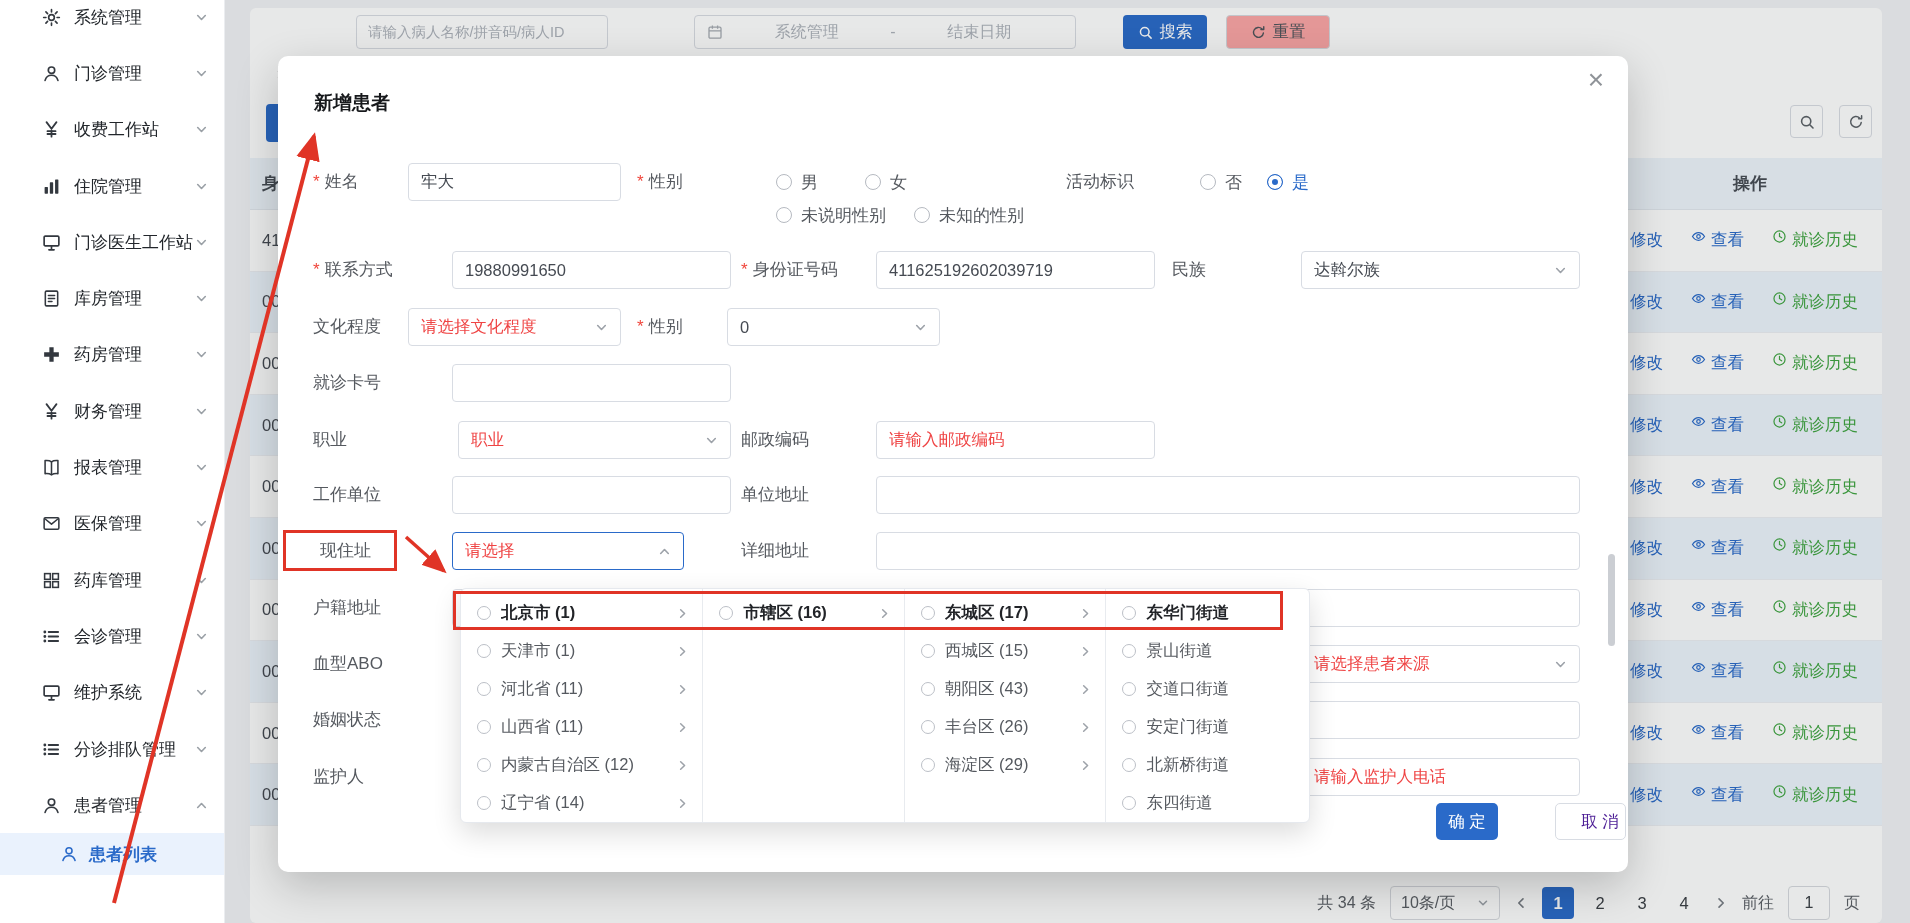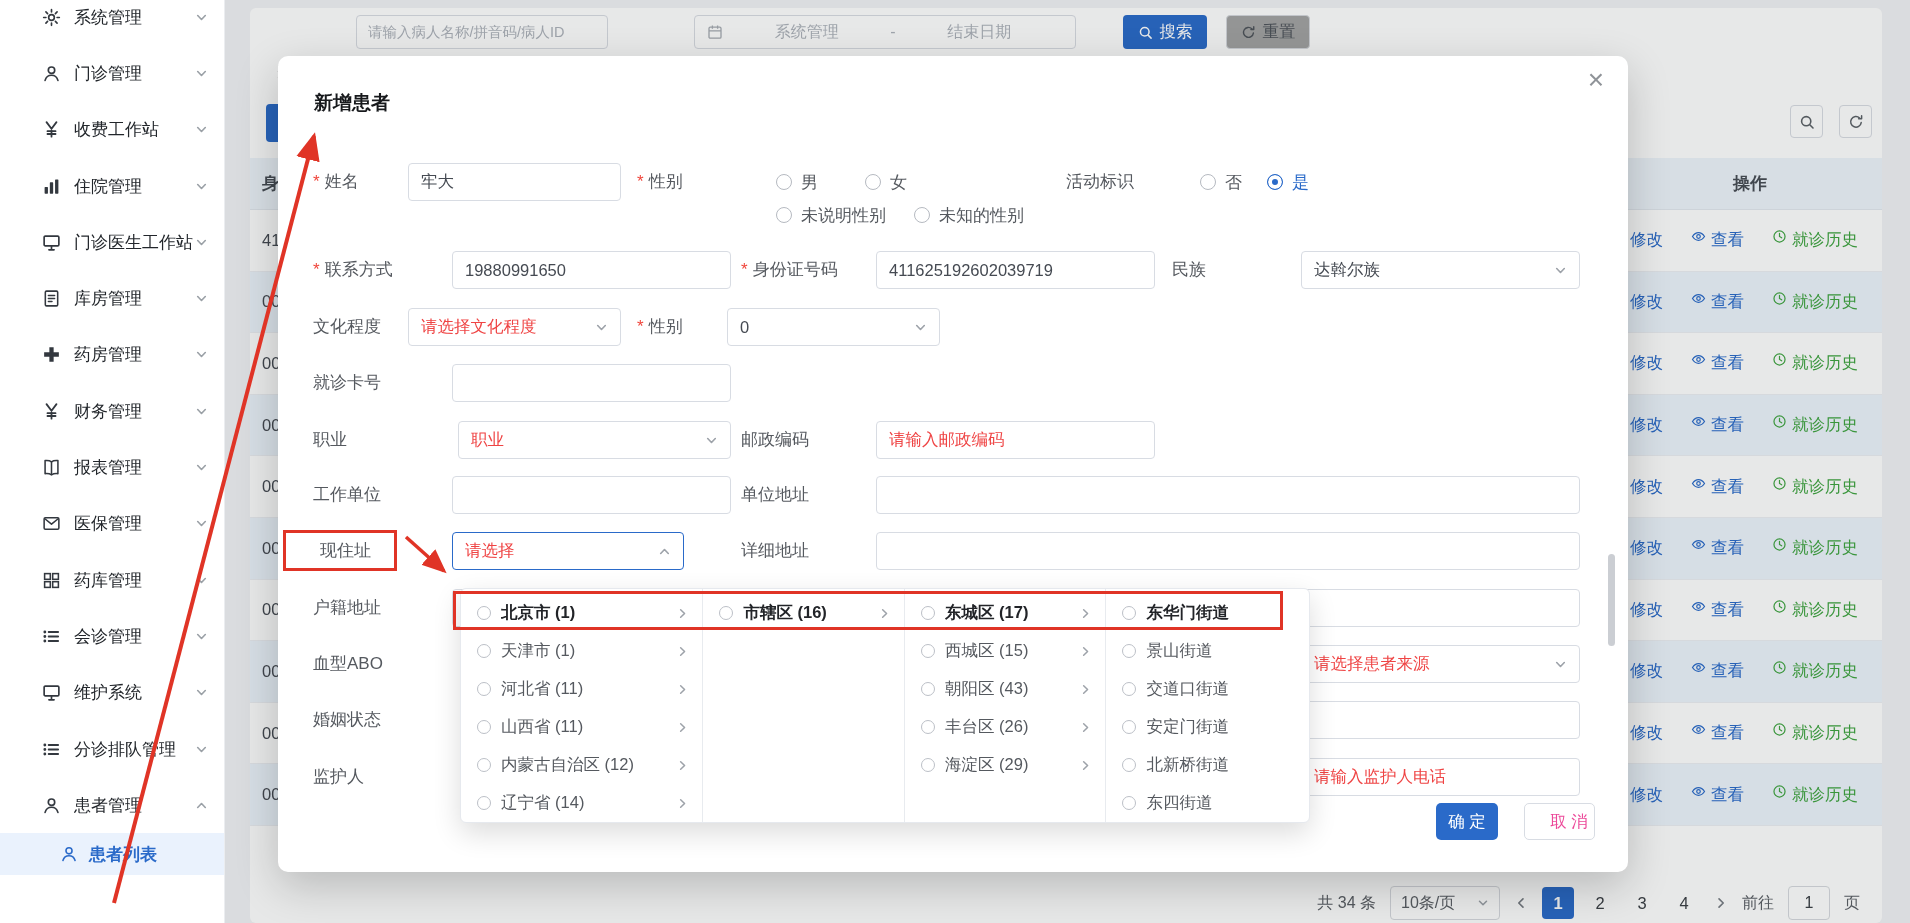--- a/index.html
+++ b/index.html
@@ -33,22 +33,22 @@
     line-height:32px; padding:0 11px; font-size:14.5px; color:#aeb3bb; overflow:hidden;
     white-space:nowrap; }
   .fb-picker { position:absolute; left:444px; top:7px; width:382px; height:34px;
     display:flex; align-items:center; padding:0 12px; color:#aeb3bb; font-size:16px; }
   .fb-picker .cal { width:16px; height:16px; color:#a6abb2; flex:none; }
   .fb-picker .ph { flex:1; text-align:center; }
   .btn { display:flex; align-items:center; justify-content:center; gap:7px;
     border-radius:4px; font-size:16.5px; cursor:pointer; }
   .fb-search { position:absolute; left:873px; top:7px; width:84px; height:34px;
     background:#2a6ac9; color:#fff; }
-  .fb-reset { position:absolute; left:976px; top:7px; width:84px; height:34px;
-    background:#a3a3a3; border:1px solid #d6d9de; color:#4e535a; }
+  .fb-reset { position:absolute; left:976px; top:7px; width:104px; height:34px;
+    background:#fca5a5; border:1px solid #d6d9de; color:#4e535a; }
   .btn .bico { width:15px; height:15px; }
   .add-btn { position:absolute; left:16px; top:96px; width:80px; height:38px;
     background:#2a6ac9; color:#fff; border-radius:4px; justify-content:flex-start; padding-left:12px; }
   .tool-btn { position:absolute; top:97px; width:33px; height:33px; display:flex;
     align-items:center; justify-content:center; color:#5c6167; }
   .tool-btn .bico { width:16px; height:16px; }
   .t-search { left:1540px; } .t-refresh { left:1589px; }
 
   .t-head { position:absolute; left:0; top:150px; width:1632px; height:52px;
     background:#eef4fb; border-bottom:1px solid #e3e8ef; font-size:17px; font-weight:700; color:#474c54; }
@@ -103,21 +103,21 @@
   .inp.focus .chev svg { transform:rotate(180deg); }
   .radio { position:absolute; display:flex; align-items:center; gap:9px; height:24px;
     font-size:17px; color:#55595f; cursor:pointer; white-space:nowrap; }
   .r-dot { width:16px; height:16px; border:1.5px solid #b6bac1; border-radius:50%;
     background:#fff; flex:none; }
   .radio.on { color:#2a6ac9; }
   .radio.on .r-dot { border-color:#2a6ac9; background:#2a6ac9; box-shadow:inset 0 0 0 4px #fff; }
   .m-btn { position:absolute; top:747px; height:37px; display:flex; align-items:center;
     justify-content:center; border-radius:5px; font-size:16.5px; cursor:pointer; }
   .m-confirm { left:1158px; width:62px; background:#2a6ac9; color:#fff; }
-  .m-cancel { left:1246px; width:71px; background:#fff; border:1px solid #d8dce3; color:#ec4899;padding-left:19px; }
+  .m-cancel { left:1277px; width:71px; background:#fff; border:1px solid #d8dce3; color:#4c1d95;padding-left:19px; }
   .m-scroll { position:absolute; left:1330px; top:498px; width:7px; height:92px;
     background:#cbced3; border-radius:4px; }
 
   
   .cpanel { position:absolute; left:182px; top:532px; width:850px; height:235px;
     background:#fff; border:1px solid #e6e9ee; border-radius:6px; display:flex;
     box-shadow:0 10px 28px rgba(0,0,0,.14); z-index:12; overflow:hidden; }
   .c-col { width:202px; border-right:1px solid #e8ebef; padding-top:5px; overflow:hidden; }
   .c-col:first-child { width:243px; }
   .c-col:last-child { width:203px; border-right:none; }

